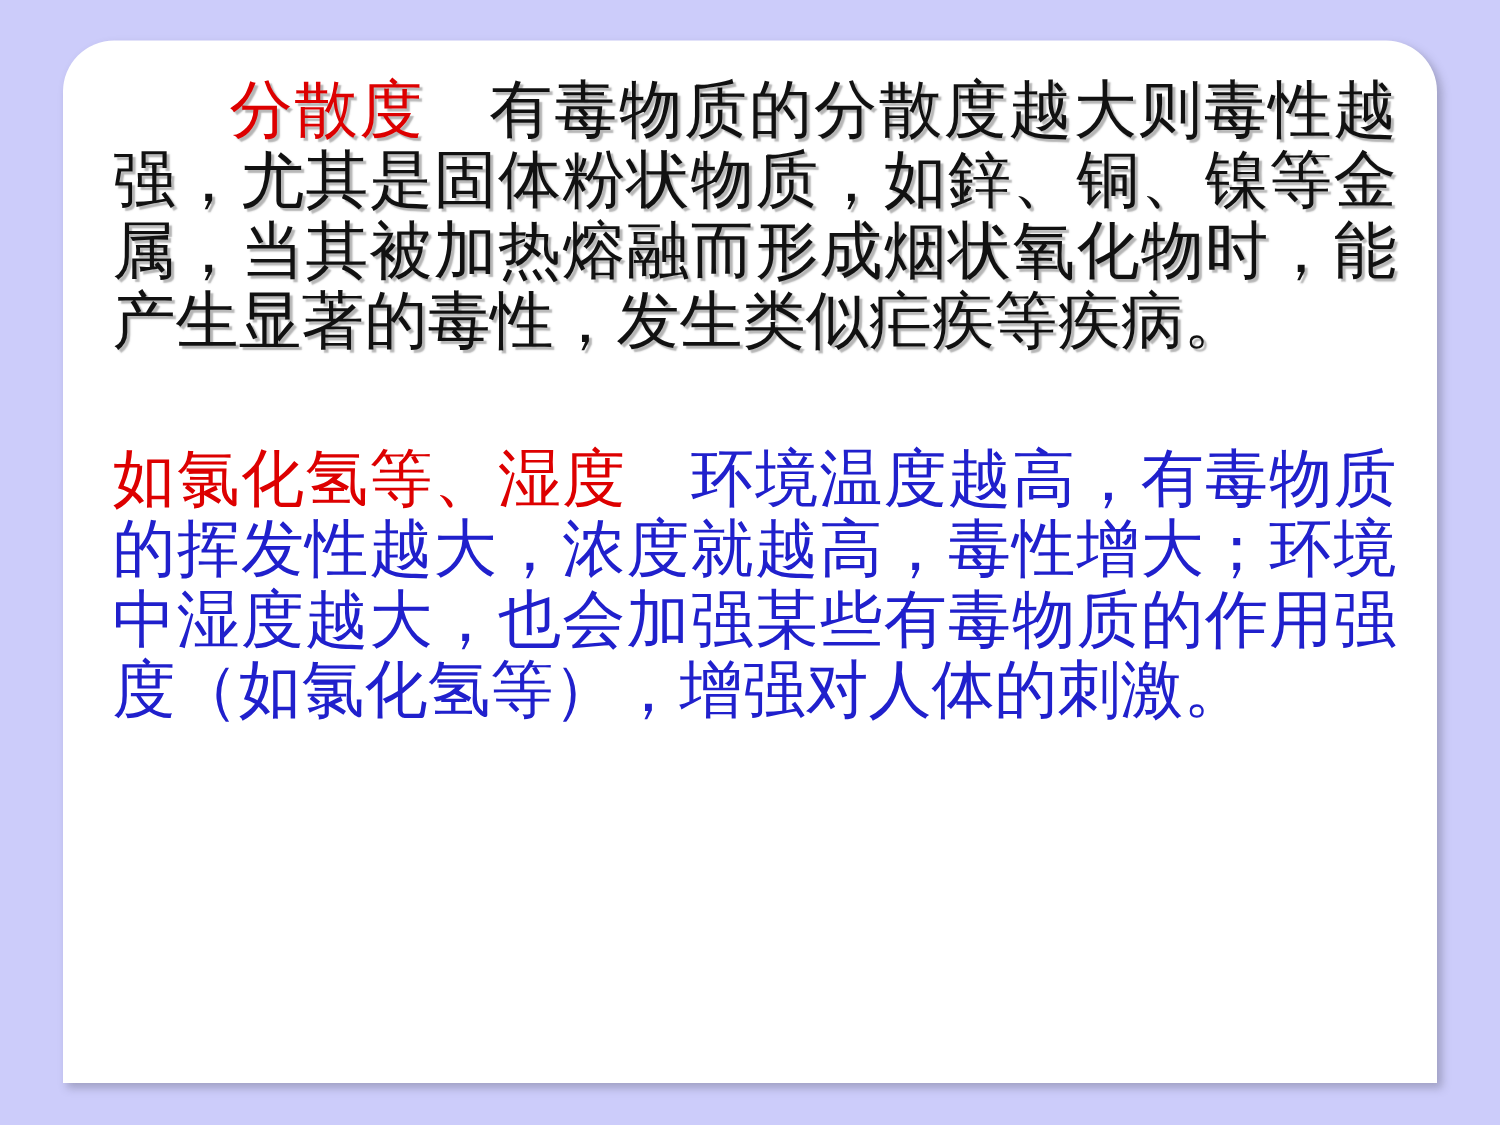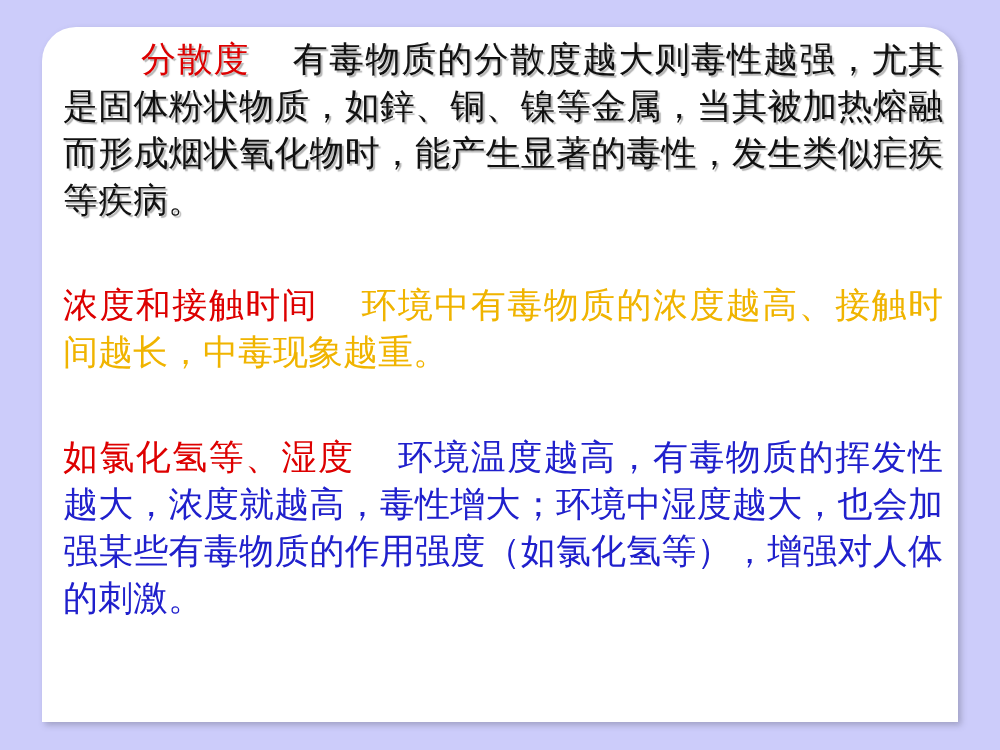--- a/index.html
+++ b/index.html
@@ -38,28 +38,28 @@
   }
 
   #text-body {
     position: absolute;
     left: 21px;
     top: 12px;
     width: 880px;
   }
 
   .para {
-    font-size: 35px;
+    font-size: 42px;
     line-height: 47px;
     letter-spacing: 0px;
     text-align: justify;
     text-justify: inter-ideograph;
-    margin: 0;
+    margin: 12px;
     padding: 0;
-    font-family: Liberation Mono, monospace;
+    font-family: Liberation Serif, serif;
     font-weight: 400;
   }
 
   
   #para-dispersity {
     color: #111111;
     text-indent: 78px;
     text-shadow: 2px 2px 1px rgba(120,120,120,0.55);
   }
 
@@ -92,23 +92,20 @@
 <div id="slide-root">
 
   <div id="content-panel">
 
     <div id="text-body">
 
       <p class="para" id="para-dispersity">
         <span class="lead-red">分散度</span><span class="gap-wide"></span><span>有毒物质的分散度越大则毒性越强，尤其是固体粉状物质，如鋅、铜、镍等金属，当其被加热熔融而形成烟状氧化物时，能产生显著的毒性，发生类似疟疾等疾病。</span>
       </p>
 
-      <p class="para" id="para-concentration">
-        <span class="lead-red">浓度和接触时间</span><span class="gap-wide"></span><span>环境中有毒物质的浓度越高、接触时间越长，中毒现象越重。</span>
-      </p>
 
       <p class="para" id="para-temperature">
         <span class="lead-red">如氯化氢等、湿度</span><span class="gap-wide"></span><span>环境温度越高，有毒物质的挥发性越大，浓度就越高，毒性增大；环境中湿度越大，也会加强某些有毒物质的作用强度（如氯化氢等），增强对人体的刺激。</span>
       </p>
 
     </div>
   </div>
 </div>
 
 </body></html>

